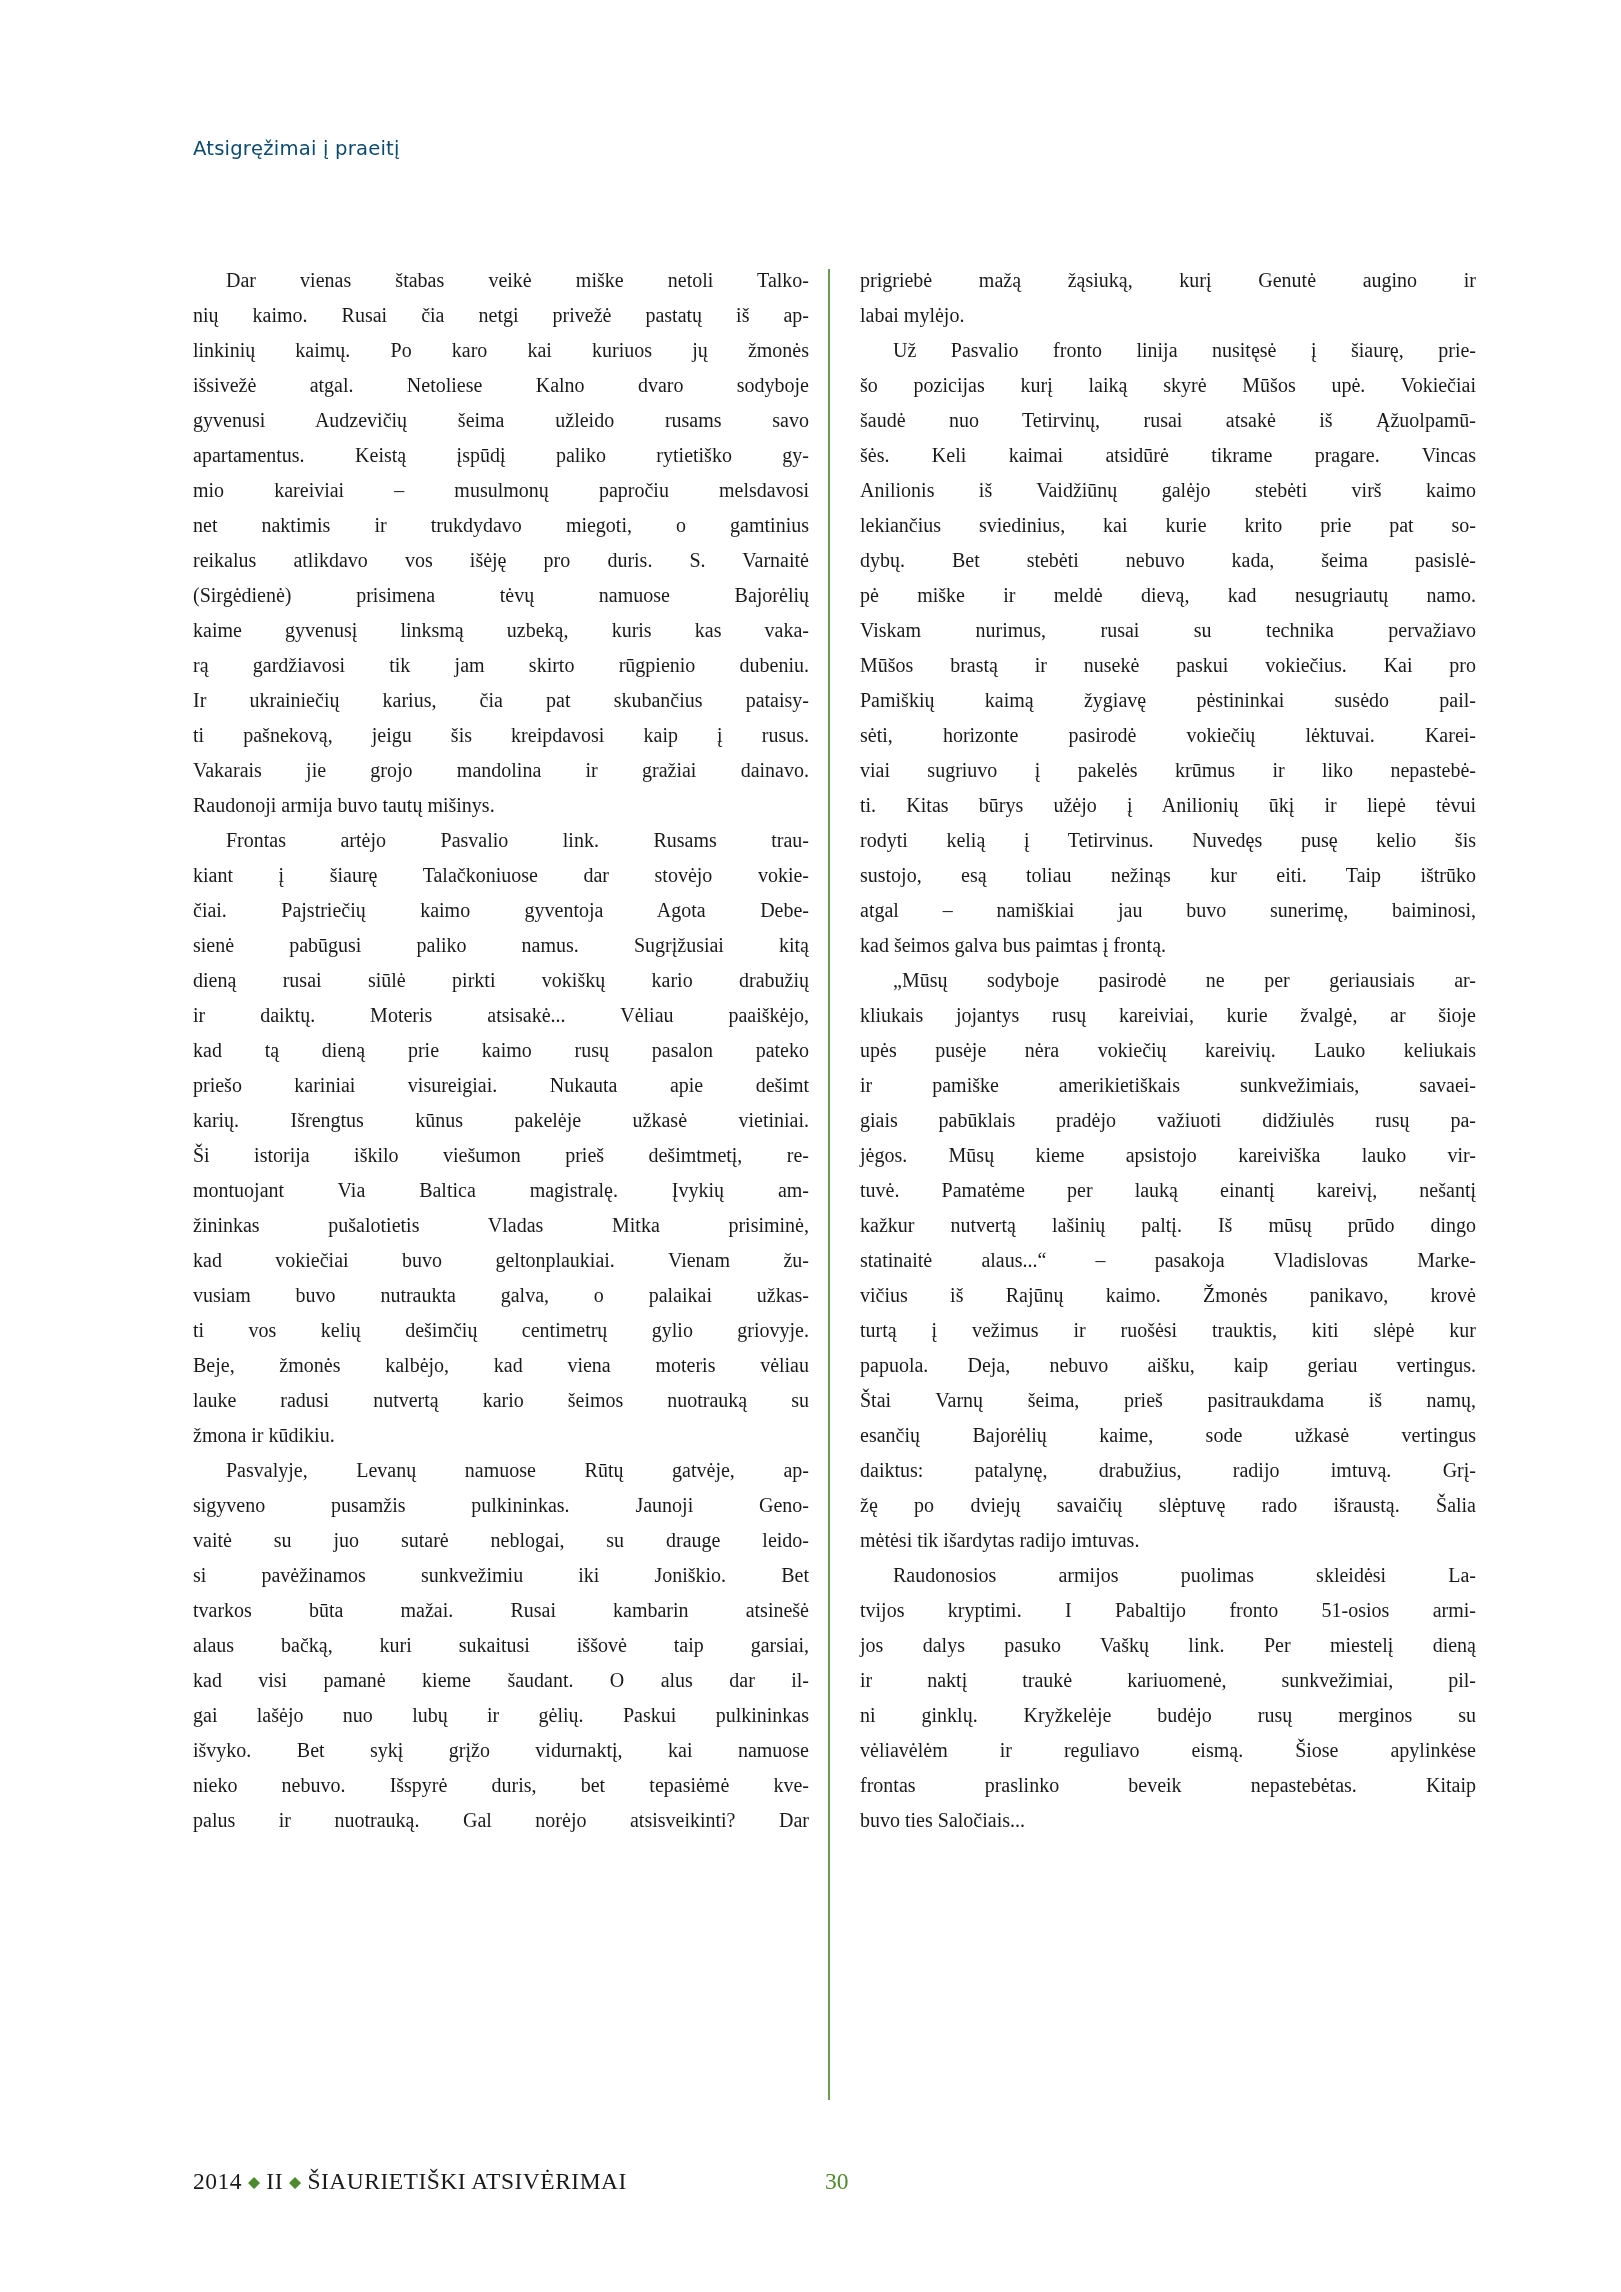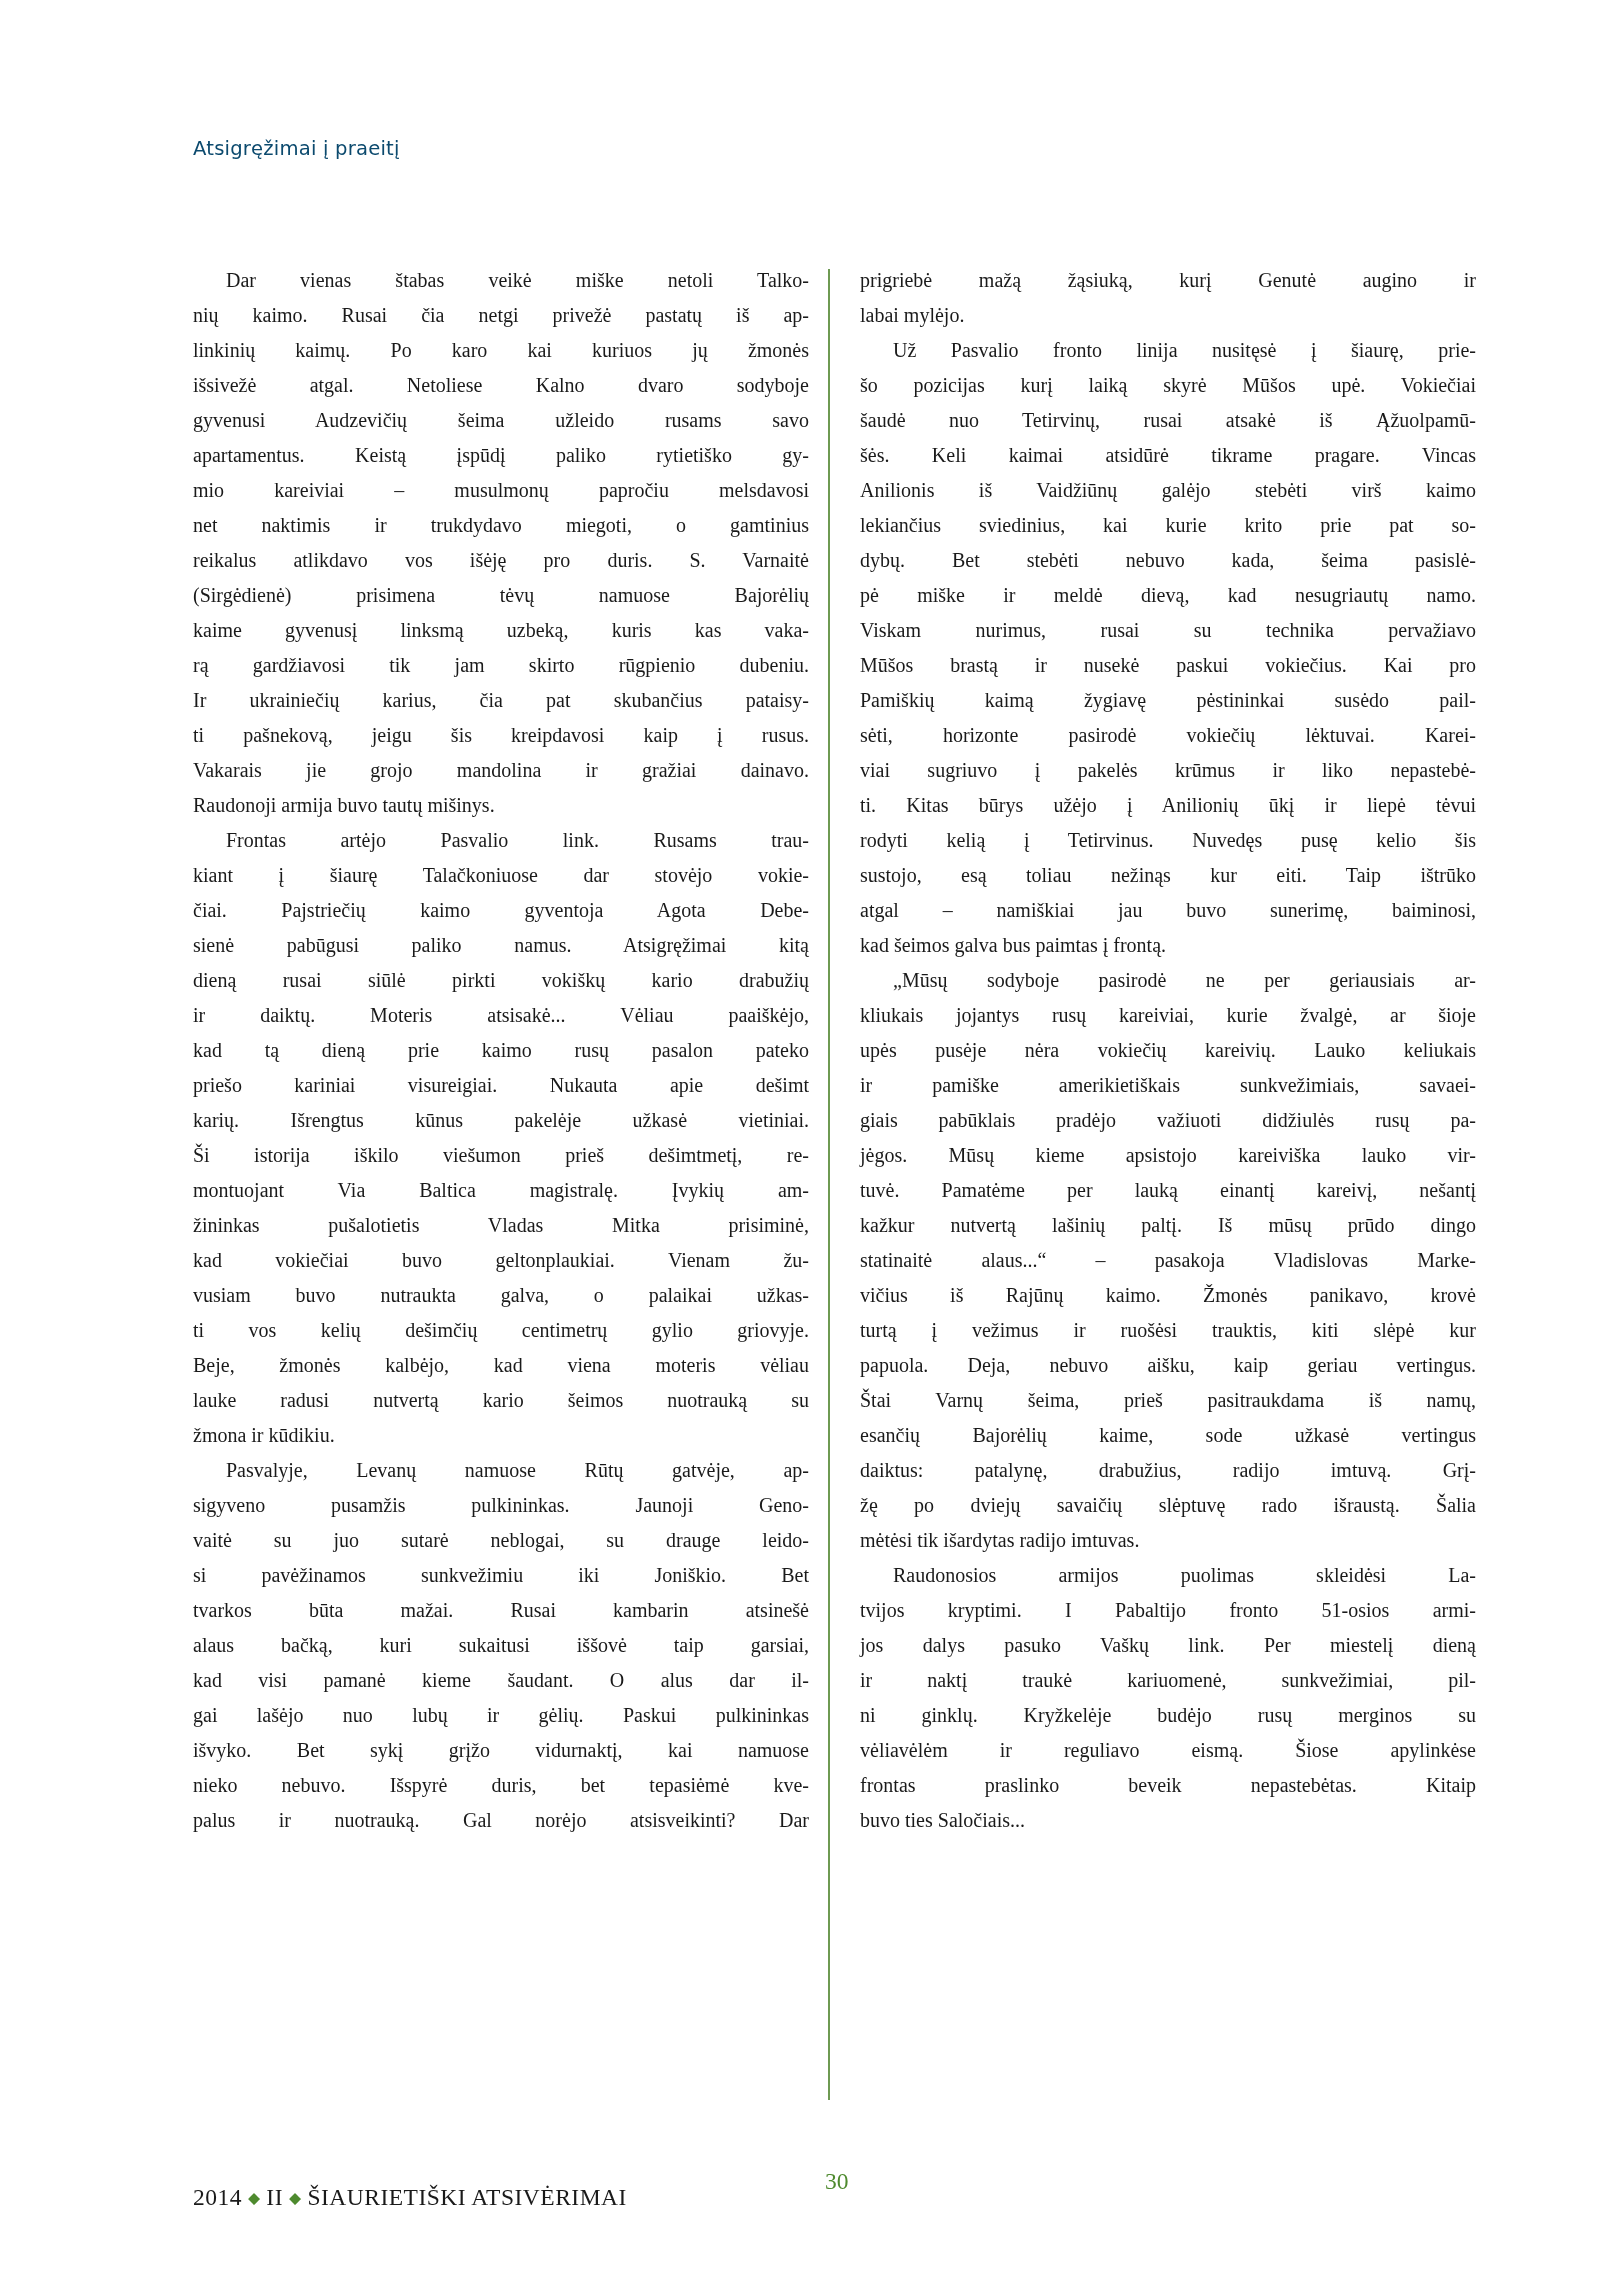--- a/index.html
+++ b/index.html
@@ -20,21 +20,21 @@
     .line.last { text-align-last: left; }
     .line.indent { padding-left: 33px; }
     .divider {
       position: absolute; left: 828px; top: 269px; width: 2px; height: 1831px;
       background: #6e9a52;
     }
     .footer {
       position: absolute; top: 2168px; left: 193px; width: 667px;
       font-family: "Liberation Serif", serif; font-size: 23.5px; color: #1a1a1a;
     }
-    .footer .journal { position: absolute; left: 0; top: 16px; letter-spacing: 0.5px; }
+    .footer .journal { position: absolute; left: 0; top: 0; letter-spacing: 0.5px; }
     .footer .diamond { color: #4e8a2e; font-size: 15.7px; vertical-align: 2px; padding: 0 5.9px; }
     .footer .page-num { position: absolute; left: 632px; top: 0; color: #4e8a2e; }
   </style>
 </head>
 <body>
 
 <div>
   <div class="running-head">Atsigręžimai į praeitį</div>
 
   <div class="column col-left" id="col-left">
@@ -50,21 +50,21 @@
       <span class="line">(Sirgėdienė) prisimena tėvų namuose Bajorėlių</span>
       <span class="line">kaime gyvenusį linksmą uzbeką, kuris kas vaka-</span>
       <span class="line">rą gardžiavosi tik jam skirto rūgpienio dubeniu.</span>
       <span class="line">Ir ukrainiečių karius, čia pat skubančius pataisy-</span>
       <span class="line">ti pašnekovą, jeigu šis kreipdavosi kaip į rusus.</span>
       <span class="line">Vakarais jie grojo mandolina ir gražiai dainavo.</span>
       <span class="line last">Raudonoji armija buvo tautų mišinys.</span>
       <span class="line indent">Frontas artėjo Pasvalio link. Rusams trau-</span>
       <span class="line">kiant į šiaurę Talačkoniuose dar stovėjo vokie-</span>
       <span class="line">čiai. Pajstriečių kaimo gyventoja Agota Debe-</span>
-      <span class="line">sienė pabūgusi paliko namus. Atsigręžimai kitą</span>
+      <span class="line">sienė pabūgusi paliko namus. Sugrįžusiai kitą</span>
       <span class="line">dieną rusai siūlė pirkti vokiškų kario drabužių</span>
       <span class="line">ir daiktų. Moteris atsisakė... Vėliau paaiškėjo,</span>
       <span class="line">kad tą dieną prie kaimo rusų pasalon pateko</span>
       <span class="line">priešo kariniai visureigiai. Nukauta apie dešimt</span>
       <span class="line">karių. Išrengtus kūnus pakelėje užkasė vietiniai.</span>
       <span class="line">Ši istorija iškilo viešumon prieš dešimtmetį, re-</span>
       <span class="line">montuojant Via Baltica magistralę. Įvykių am-</span>
       <span class="line">žininkas pušalotietis Vladas Mitka prisiminė,</span>
       <span class="line">kad vokiečiai buvo geltonplaukiai. Vienam žu-</span>
       <span class="line">vusiam buvo nutraukta galva, o palaikai užkas-</span>

